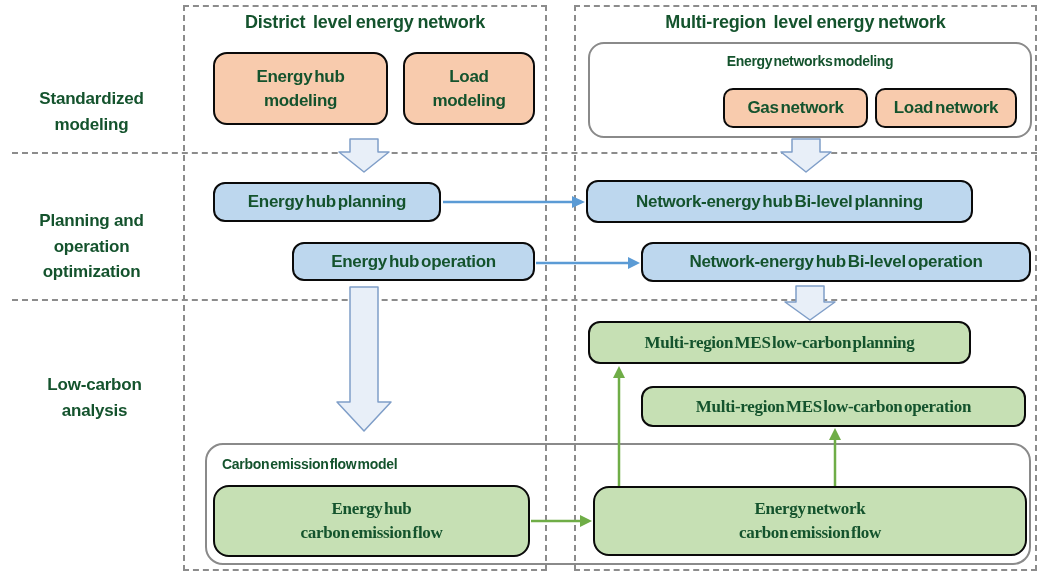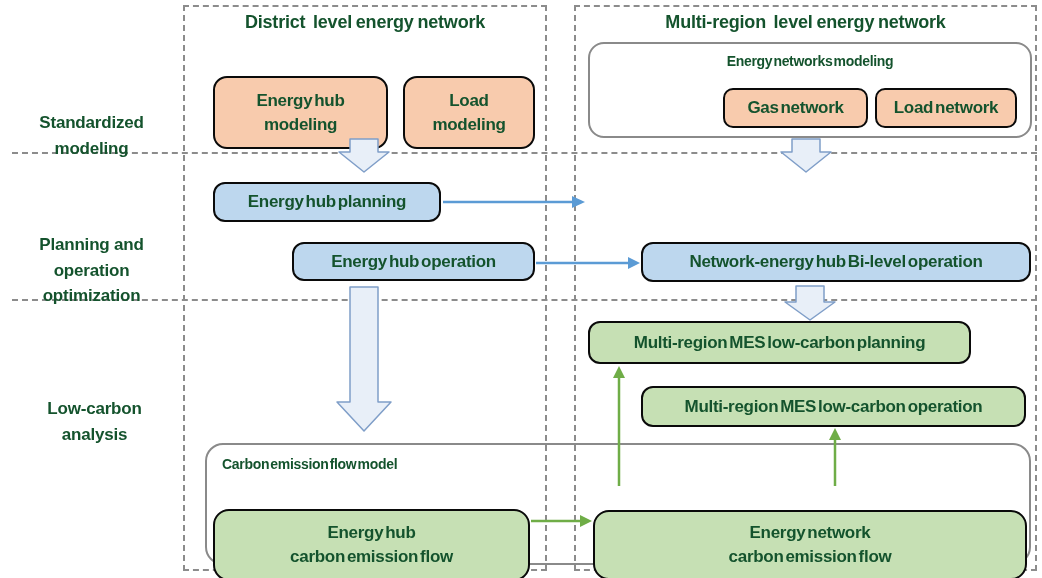--- a/index.html
+++ b/index.html
@@ -2,33 +2,33 @@
 <html><head>
 <meta charset="utf-8">
 <style>
   html,body{margin:0;padding:0;background:#ffffff;}
   .canvas{
     position:relative;width:1042px;height:578px;background:#ffffff;
     font-family:"Liberation Sans","DejaVu Sans",sans-serif;
     font-weight:bold;color:#14532d;overflow:hidden;
   }
   .abs{position:absolute;box-sizing:border-box;}
-  .pre{white-space:pre-line;margin-top:24px;}
+  .pre{white-space:pre-line;}
   .dashed-col{border:2px dashed #8C8C8C;background:transparent;}
   .dashed-sep{border-top:2px dashed #8C8C8C;height:0;}
   .title{font-size:18px;text-align:center;letter-spacing:-0.2px;word-spacing:-1px;white-space:pre;}
   .row-label{font-size:17px;text-align:center;line-height:1.5;letter-spacing:-0.2px;}
   .box{
     display:flex;align-items:center;justify-content:center;text-align:center;
     border:2.5px solid #0a0a0a;font-size:17px;line-height:1.4;
     letter-spacing:-0.3px;word-spacing:-2.5px;
   }
   .orange{background:#F8CBAD;border-radius:14px;}
   .blue{background:#BDD7EE;border-radius:12px;}
-  .green{background:#C6E0B4;border-radius:12px;}
+  .green{background:#C6E0B4;border-radius:12px;font-family:Liberation Serif, serif;}
   .r10{border-radius:10px;}
   .r16{border-radius:16px;}
   .container-box{border:2px solid #8A8A8A;background:transparent;}
   .container-label{font-size:14px;letter-spacing:-0.3px;word-spacing:-2.5px;}
   svg.arrows{position:absolute;left:0;top:0;pointer-events:none;}
 </style>
 </head>
 <body>
 
 <div class="canvas">
@@ -54,20 +54,21 @@
   <div class="abs box load pre orange" style="left:403px;top:52px;width:132px;height:73px;">Load
 modeling</div>
 
   <div class="abs container-box r16" style="left:588px;top:42px;width:444px;height:96px;"></div>
   <div class="abs container-label" style="left:588px;top:53px;width:444px;text-align:center;">Energy networks modeling</div>
   <div class="abs box orange r10" style="left:723px;top:88px;width:145px;height:40px;">Gas network</div>
   <div class="abs box orange r10" style="left:875px;top:88px;width:142px;height:40px;">Load network</div>
 
   <div class="abs box blue" style="left:213px;top:182px;width:228px;height:40px;">Energy hub planning</div>
   <div class="abs box blue" style="left:292px;top:242px;width:243px;height:39px;">Energy hub operation</div>
+  <div class="abs box blue" style="left:586px;top:180px;width:387px;height:43px;">Network-energy hub Bi-level planning</div>
   <div class="abs box blue" style="left:641px;top:242px;width:390px;height:40px;">Network-energy hub Bi-level operation</div>
 
   <div class="abs box green" style="left:588px;top:321px;width:383px;height:43px;">Multi-region MES low-carbon planning</div>
   <div class="abs box green" style="left:641px;top:386px;width:385px;height:41px;">Multi-region MES low-carbon operation</div>
 
   <div class="abs container-box" style="left:205px;top:443px;width:826px;height:122px;border-radius:18px;"></div>
   <div class="abs container-label" style="left:222px;top:456px;">Carbon emission flow model</div>
   <div class="abs box green r16 pre" style="left:213px;top:485px;width:317px;height:72px;">Energy hub
 carbon emission flow</div>
   <div class="abs box green r16 pre" style="left:593px;top:486px;width:434px;height:70px;">Energy network

